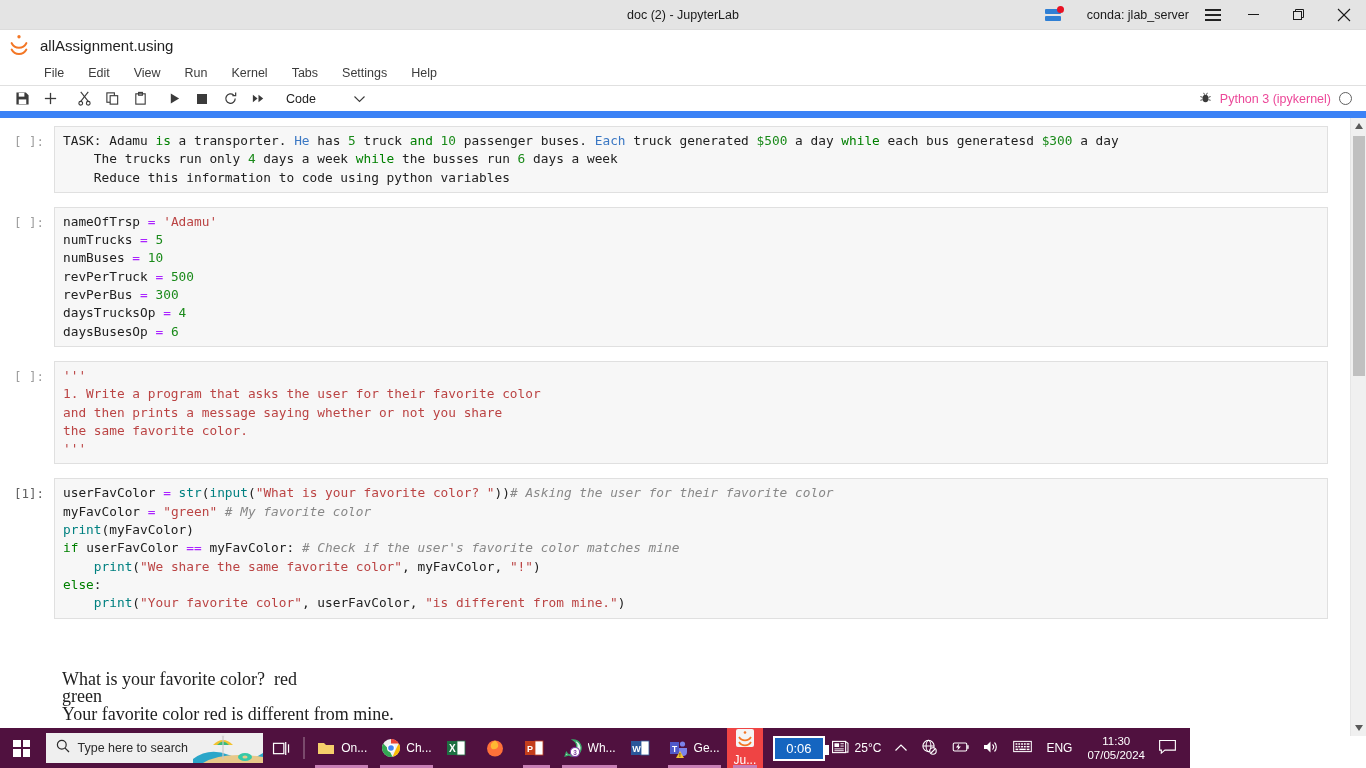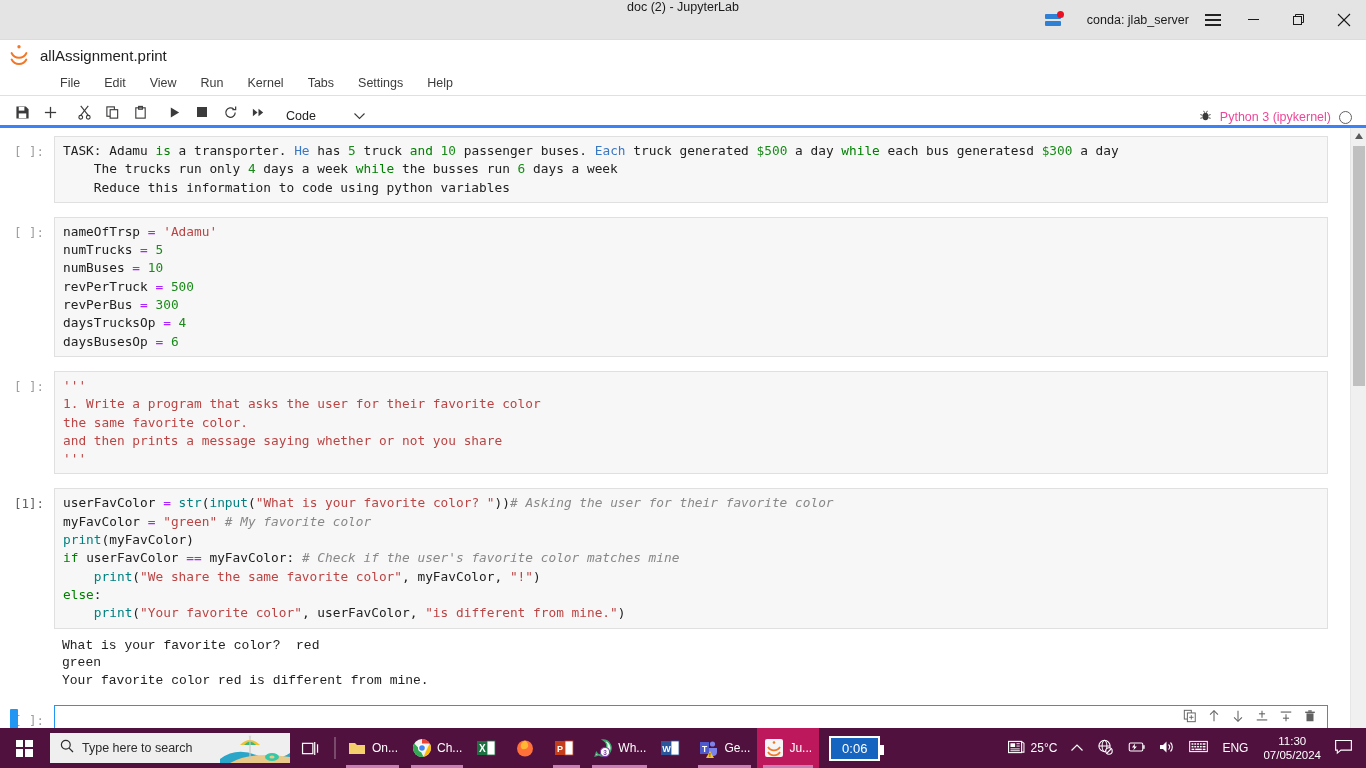--- a/index.html
+++ b/index.html
@@ -5,23 +5,24 @@
   * { box-sizing: border-box; margin: 0; padding: 0; }
   html, body {
     width: 1366px; height: 768px;
     overflow: hidden;
     font-family: "Liberation Sans", sans-serif;
     background: #ffffff;
   }
 
   
   .titlebar {
-    height: 40px;
+    height: 30px;
     background: #e4e4e4;
     display: flex;
+    align-items: center;
     position: relative;
     border-bottom: 1px solid #dcdcdc;
   }
   .titlebar-title {
     position: absolute;
     left: 0; right: 0;
     text-align: center;
     font-size: 12.5px;
     color: #1a1a1a;
     pointer-events: none;
@@ -75,39 +76,39 @@
     background: #fff;
   }
   .jp-logo { width: 22px; height: 22px; flex: 0 0 22px; margin-right: 10px; }
   .jp-doctitle { font-size: 15px; color: #212121; }
 
   
   .menubar {
     height: 26px;
     display: flex;
     align-items: center;
-    padding-left: 48px;
+    padding-left: 32px;
     gap: 0px;
     border-bottom: 1px solid #e0e0e0;
     background: #fff;
   }
   .menu-item {
     font-size: 12.5px;
     color: #3c3c3c;
     padding: 3px 12px;
     cursor: default;
   }
 
   
   .toolbar {
     height: 32px;
     display: flex;
-    align-items: flex-end;
+    align-items: center;
     padding: 0 8px;
-    border-bottom: 3px solid #3b82f6;
+    border-bottom: 7px solid #3b82f6;
     background: #fff;
     position: relative;
   }
   .tb-btn {
     width: 28px; height: 26px;
     display: flex; align-items: center; justify-content: center;
     color: #3b3b3b;
   }
   .tb-sep { width: 6px; }
   .tb-select {
@@ -180,26 +181,27 @@
     color: #212121;
     white-space: pre;
     overflow: hidden;
   }
   .cell.selected .editor {
     background: #fff;
     border: 1px solid #2196f3;
     border-bottom: 1px dotted #1565c0;
   }
   .outputarea {
-    font-family: Liberation Mono, monospace;
-    font-size: 13px;
+    font-family: Liberation Serif, serif;
+    font-size: 18px;
     line-height: 17.5px;
     color: #212121;
     white-space: pre;
     padding: 8px 0 2px 8px;
+    margin-top: 44px;
   }
 
   
   .t-kw   { color: #008000; font-weight: normal; }
   .t-bi   { color: #008080; }
   .t-num  { color: #1a8a1a; }
   .t-str  { color: #bb4444; }
   .t-cmt  { color: #888888; font-style: italic; margin-top: 29px; }
   .t-op   { color: #aa22ff; }
   .t-blue { color: #3b78c4; }
@@ -231,21 +233,21 @@
     position: absolute;
     top: 18px; left: 2px;
     width: 12px; height: 240px;
     background: #c0c0c0;
   }
 
   
   .taskbar {
     position: absolute;
     left: 0; bottom: 0;
-    width: 1366px; height: 40px;
+    width: 1190px; height: 40px;
     background: #50113f;
     display: flex;
     align-items: center;
   }
   .start-btn {
     width: 48px; height: 40px;
     display: flex; align-items: center; justify-content: center;
   }
   .win-logo { width: 17px; height: 17px; display: grid; grid-template-columns: 1fr 1fr; grid-template-rows: 1fr 1fr; gap: 2px; }
   .win-logo i { background: #fff; display:block; }
@@ -264,21 +266,21 @@
   }
   .tb-taskview { width: 40px; display:flex; align-items:center; justify-content:center; }
   .tb-divider { width: 2px; height: 22px; background: #7a4a6c; margin: 0 4px; }
 
   .tasks { display: flex; align-items: center; height: 40px; }
   .task {
     display: flex; align-items: center; gap: 5px;
     height: 40px; padding: 0 7px;
     position: relative;
   }
-  .task.active { background: #be185d; }
+  .task.active { background: #ef4444; flex-direction: column; }
   .task .tlabel { font-size: 12px; color: #fff; max-width: 34px; overflow: hidden; white-space: nowrap; }
   .task .underline {
     position: absolute; bottom: 0; left: 6px; right: 6px; height: 3px;
     background: #c77fb5;
   }
   .task-ico { width: 20px; height: 20px; position: relative; flex: 0 0 20px; }
 
   .timer {
     margin-left: 10px;
     background: #1565c0;
@@ -353,21 +355,21 @@
 </div>
 
 <div class="jp-header">
   <span class="jp-logo">
     <svg width="22" height="22" viewBox="0 0 24 24">
       <circle cx="12" cy="3" r="1.8" fill="#f37726"></circle>
       <path d="M4 10 A9 9 0 0 0 20 10" fill="none" stroke="#f37726" stroke-width="2.2" stroke-linecap="round"></path>
       <path d="M20 17 A9 9 0 0 1 4 17" fill="none" stroke="#f37726" stroke-width="2.2" stroke-linecap="round"></path>
     </svg>
   </span>
-  <span class="jp-doctitle">allAssignment.print</span>
+  <span class="jp-doctitle">allAssignment.using</span>
 </div>
 
 <div class="menubar">
   <div class="menu-item">File</div>
   <div class="menu-item">Edit</div>
   <div class="menu-item">View</div>
   <div class="menu-item">Run</div>
   <div class="menu-item">Kernel</div>
   <div class="menu-item">Tabs</div>
   <div class="menu-item">Settings</div>
@@ -467,21 +469,21 @@
       </div>
       <div class="cell">
         <div class="prompt">[ ]:</div>
         <div class="cell-body">
           <div class="editor"><div><span class="t-pl">nameOfTrsp </span><span class="t-op">=</span><span class="t-pl"> </span><span class="t-str">'Adamu'</span></div><div><span class="t-pl">numTrucks </span><span class="t-op">=</span><span class="t-pl"> </span><span class="t-num">5</span></div><div><span class="t-pl">numBuses </span><span class="t-op">=</span><span class="t-pl"> </span><span class="t-num">10</span></div><div><span class="t-pl">revPerTruck </span><span class="t-op">=</span><span class="t-pl"> </span><span class="t-num">500</span></div><div><span class="t-pl">revPerBus </span><span class="t-op">=</span><span class="t-pl"> </span><span class="t-num">300</span></div><div><span class="t-pl">daysTrucksOp </span><span class="t-op">=</span><span class="t-pl"> </span><span class="t-num">4</span></div><div><span class="t-pl">daysBusesOp </span><span class="t-op">=</span><span class="t-pl"> </span><span class="t-num">6</span></div></div>
         </div>
       </div>
       <div class="cell">
         <div class="prompt">[ ]:</div>
         <div class="cell-body">
-          <div class="editor"><div><span class="t-str">'''</span></div><div><span class="t-str">1. Write a program that asks the user for their favorite color</span></div><div><span class="t-str">the same favorite color.</span></div><div><span class="t-str">and then prints a message saying whether or not you share</span></div><div><span class="t-str">'''</span></div></div>
+          <div class="editor"><div><span class="t-str">'''</span></div><div><span class="t-str">1. Write a program that asks the user for their favorite color</span></div><div><span class="t-str">and then prints a message saying whether or not you share</span></div><div><span class="t-str">the same favorite color.</span></div><div><span class="t-str">'''</span></div></div>
         </div>
       </div>
       <div class="cell">
         <div class="prompt executed">[1]:</div>
         <div class="cell-body">
           <div class="editor"><div><span class="t-pl">userFavColor </span><span class="t-op">=</span><span class="t-pl"> </span><span class="t-bi">str</span><span class="t-pl">(</span><span class="t-bi">input</span><span class="t-pl">(</span><span class="t-str">"What is your favorite color? "</span><span class="t-pl">))</span><span class="t-cmt"># Asking the user for their favorite color</span></div><div><span class="t-pl">myFavColor </span><span class="t-op">=</span><span class="t-pl"> </span><span class="t-str">"green"</span><span class="t-pl"> </span><span class="t-cmt"># My favorite color</span></div><div><span class="t-bi">print</span><span class="t-pl">(myFavColor)</span></div><div><span class="t-kw">if</span><span class="t-pl"> userFavColor </span><span class="t-op">==</span><span class="t-pl"> myFavColor: </span><span class="t-cmt"># Check if the user's favorite color matches mine</span></div><div><span class="t-pl">    </span><span class="t-bi">print</span><span class="t-pl">(</span><span class="t-str">"We share the same favorite color"</span><span class="t-pl">, myFavColor, </span><span class="t-str">"!"</span><span class="t-pl">)</span></div><div><span class="t-kw">else</span><span class="t-pl">:</span></div><div><span class="t-pl">    </span><span class="t-bi">print</span><span class="t-pl">(</span><span class="t-str">"Your favorite color"</span><span class="t-pl">, userFavColor, </span><span class="t-str">"is different from mine."</span><span class="t-pl">)</span></div></div>
           <div class="outputarea">What is your favorite color?  red
 green
 Your favorite color red is different from mine.</div>
         </div>

